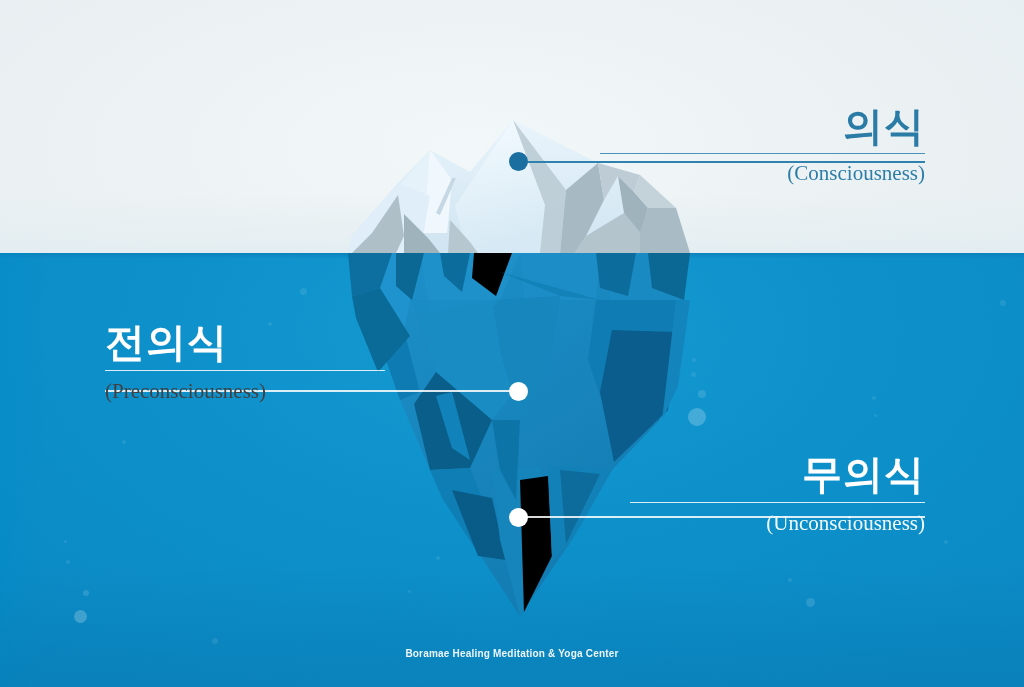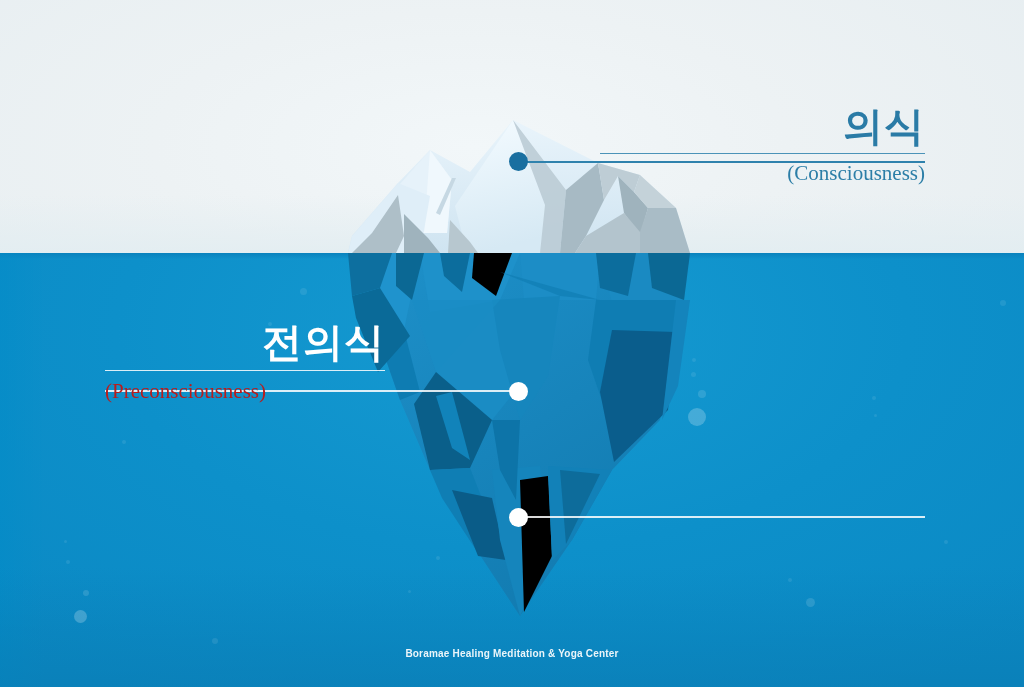--- a/index.html
+++ b/index.html
@@ -77,22 +77,22 @@
     position:absolute;left:518px;top:161px;width:407px;height:2px;
     background:#2f82ad;
   }
   .dot-c{
     position:absolute;left:509px;top:152px;width:19px;height:19px;border-radius:50%;
     background:#1a6fa0;
   }
 
   
   #callout-preconsciousness{left:105px;top:320px;width:280px;text-align:left;color:#ffffff;}
-  #callout-preconsciousness .ko{color:#ffffff;text-align:right;}
-  #callout-preconsciousness .en{color:#b91c1c;}
+  #callout-preconsciousness .ko{color:#ffffff;}
+  #callout-preconsciousness .en{color:#404040;}
   #callout-preconsciousness .rule{background:rgba(255,255,255,.85);margin:6px 0 5px 0;}
   .lead-line-p{
     position:absolute;left:105px;top:390px;width:415px;height:2px;
     background:rgba(255,255,255,.85);
   }
   .dot-p{
     position:absolute;left:509px;top:382px;width:19px;height:19px;border-radius:50%;
     background:#ffffff;
   }
 
@@ -251,16 +251,21 @@
   <div class="lead-line-p"></div>
   <div class="dot-p"></div>
   <div class="callout" id="callout-preconsciousness">
     <div class="ko">전의식</div>
     <div class="rule"></div>
     <div class="en">(Preconsciousness)</div>
   </div>
 
   <div class="lead-line-u"></div>
   <div class="dot-u"></div>
+  <div class="callout" id="callout-unconsciousness">
+    <div class="ko">무의식</div>
+    <div class="rule"></div>
+    <div class="en">(Unconsciousness)</div>
+  </div>
 
   <div class="footer">Boramae Healing Meditation &amp; Yoga Center</div>
 
 </div>
 
 </body></html>

